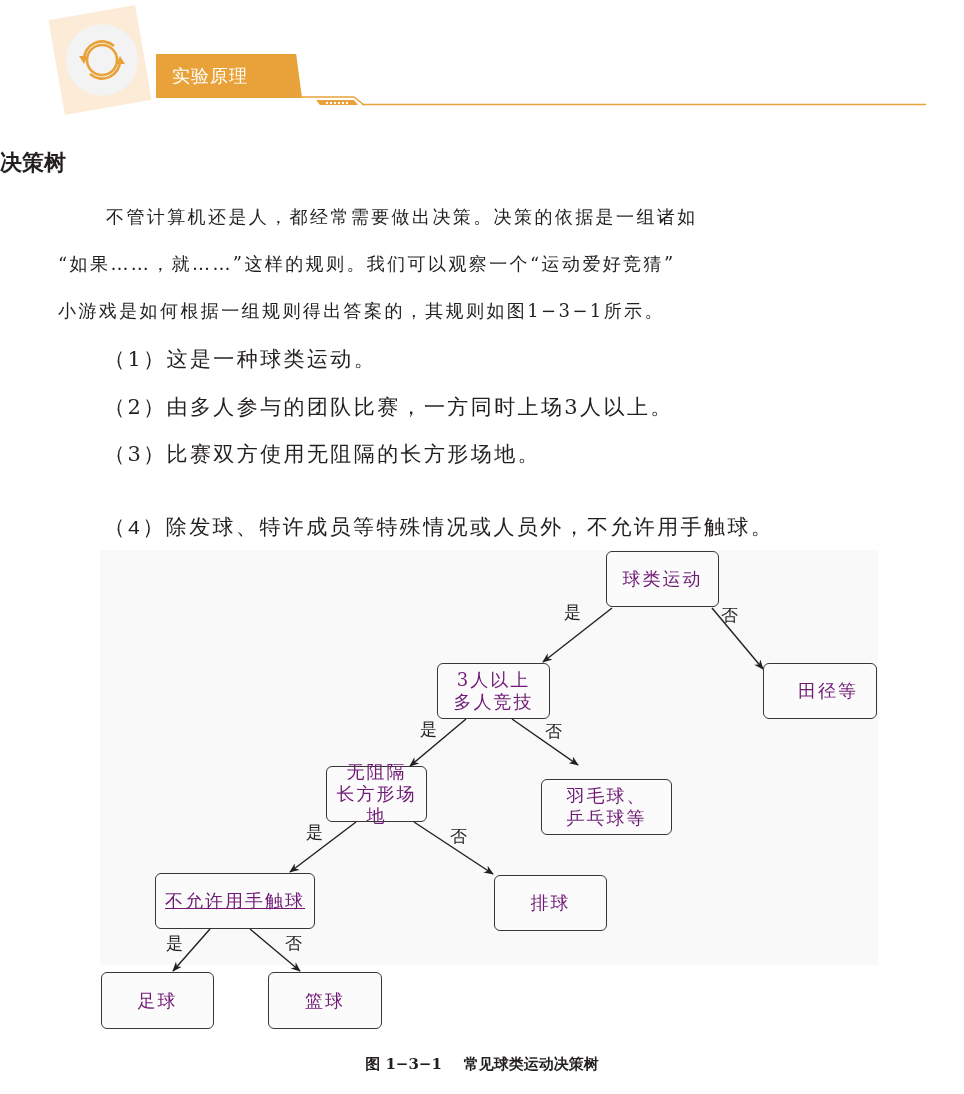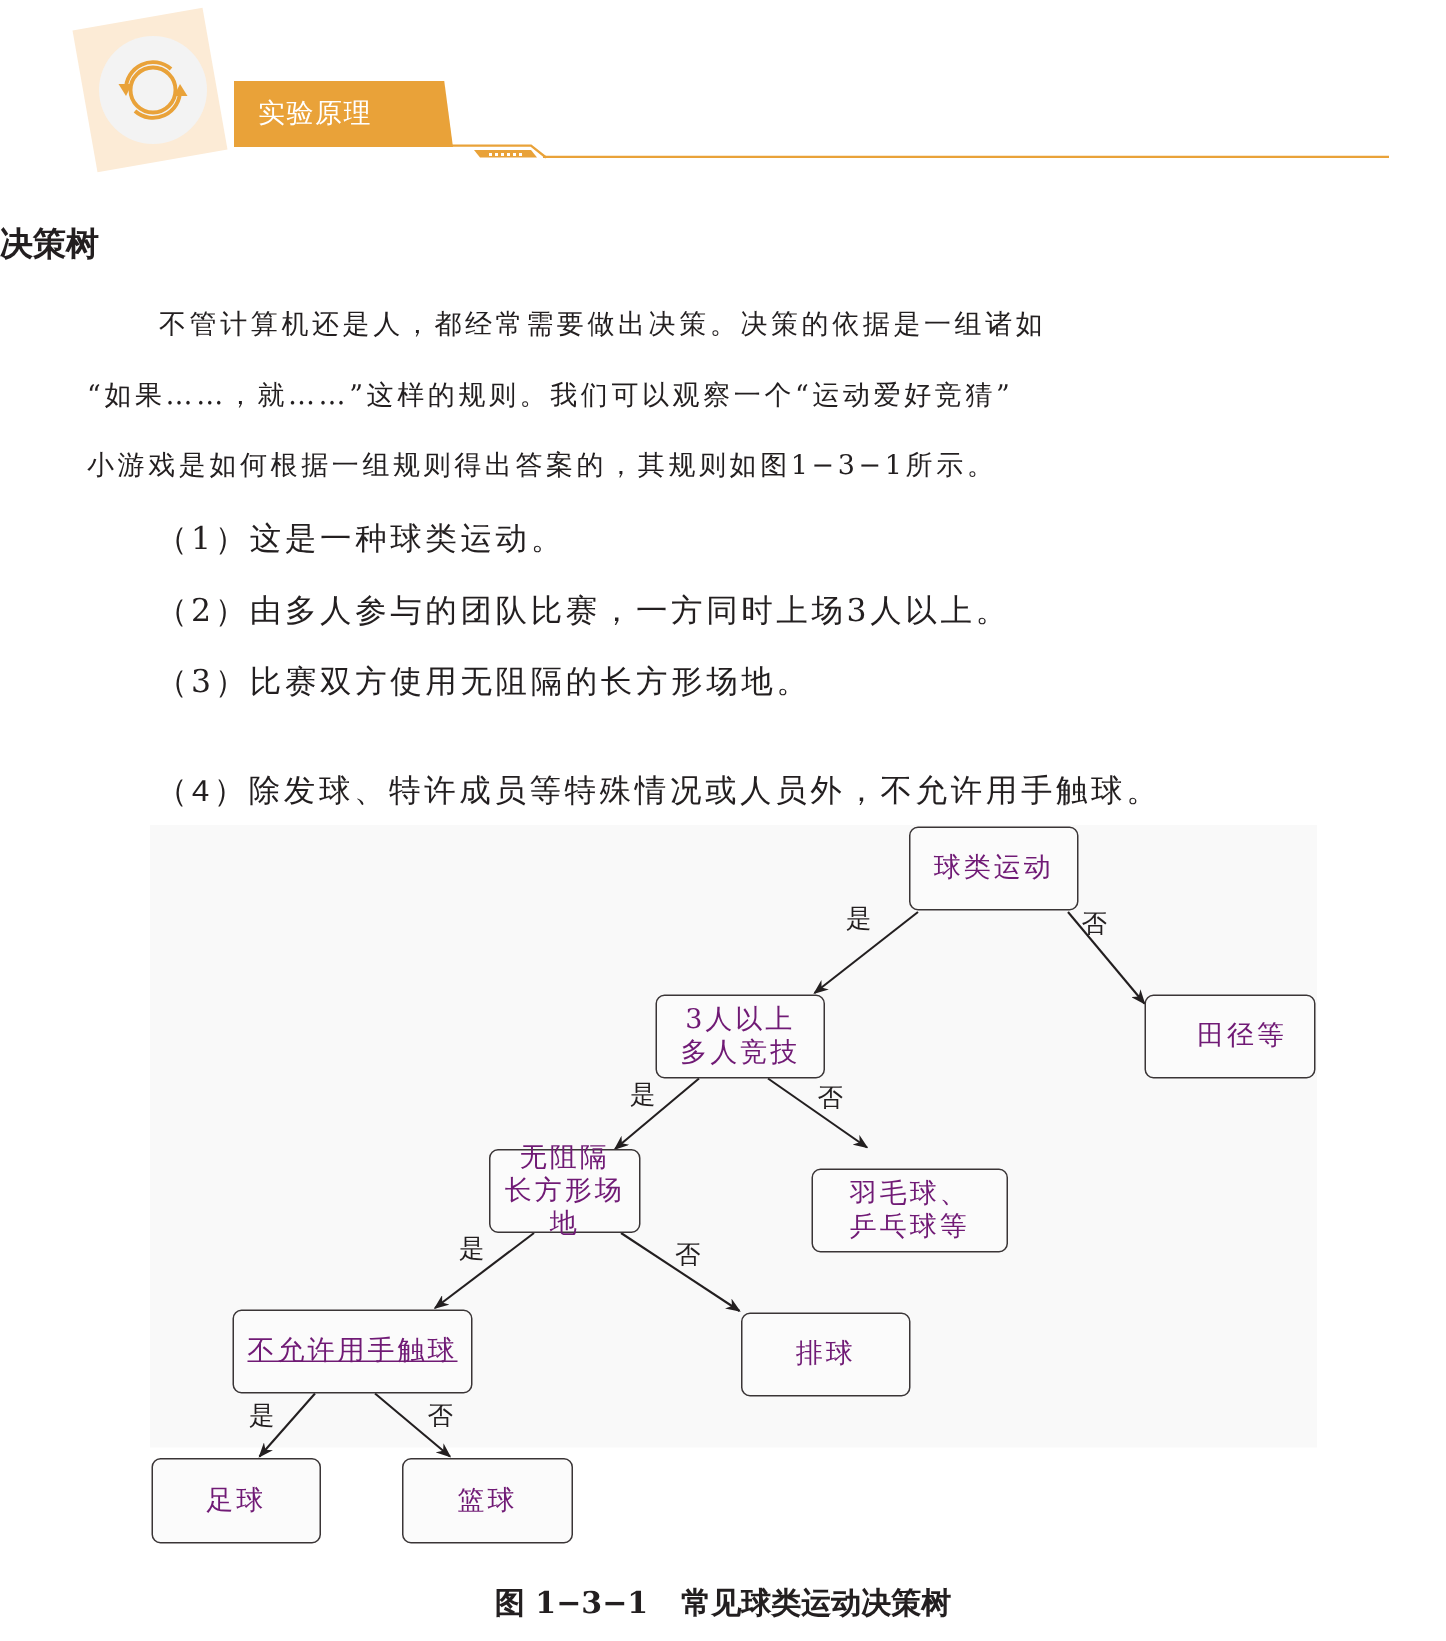--- a/index.html
+++ b/index.html
@@ -29,21 +29,21 @@
   
   .diagram-bg { position: absolute; left: 100px; top: 550px; width: 778px; height: 415px; background: #f9f9f9; }
   .node { position: absolute; border: 1.5px solid #3a3536; border-radius: 6px; background: #fbfbfb;
           box-sizing: border-box; display: flex; align-items: center; justify-content: center;
           text-align: center; font-size: 18px; line-height: 22px; letter-spacing: 2px; color: #701a75; }
   .node span { display: block; }
   .edge-label { position: absolute; font-size: 17px; color: #231f20; }
   svg.edges { position: absolute; left: 0; top: 0; }
 
   .caption { position: absolute; left: 0; width: 964px; top: 1055px; text-align: center;
-             font-family: "DejaVu Serif", "Liberation Serif", serif; font-size: 20px; font-weight: bold; }
+             font-family: "DejaVu Serif", "Liberation Serif", serif; font-size: 15px; font-weight: bold; }
   .caption .cap-gap { display: inline-block; width: 22px; }
 </style>
 </head>
 <body>
 
 <div class="hdr-icon-bg"></div>
 <div class="hdr-circle"></div>
 <svg class="hdr-icon-svg" width="56" height="56" viewBox="0 0 56 56">
   <circle cx="28" cy="28" r="15" fill="none" stroke="#e9a239" stroke-width="2.6"></circle>
   <path d="M10 28 A18 18 0 0 1 40 14" fill="none" stroke="#e9a239" stroke-width="2.6"></path>

